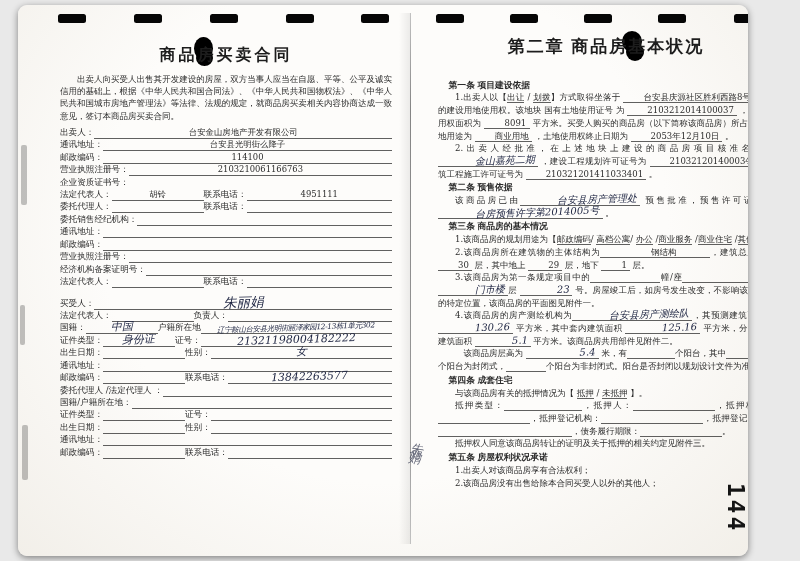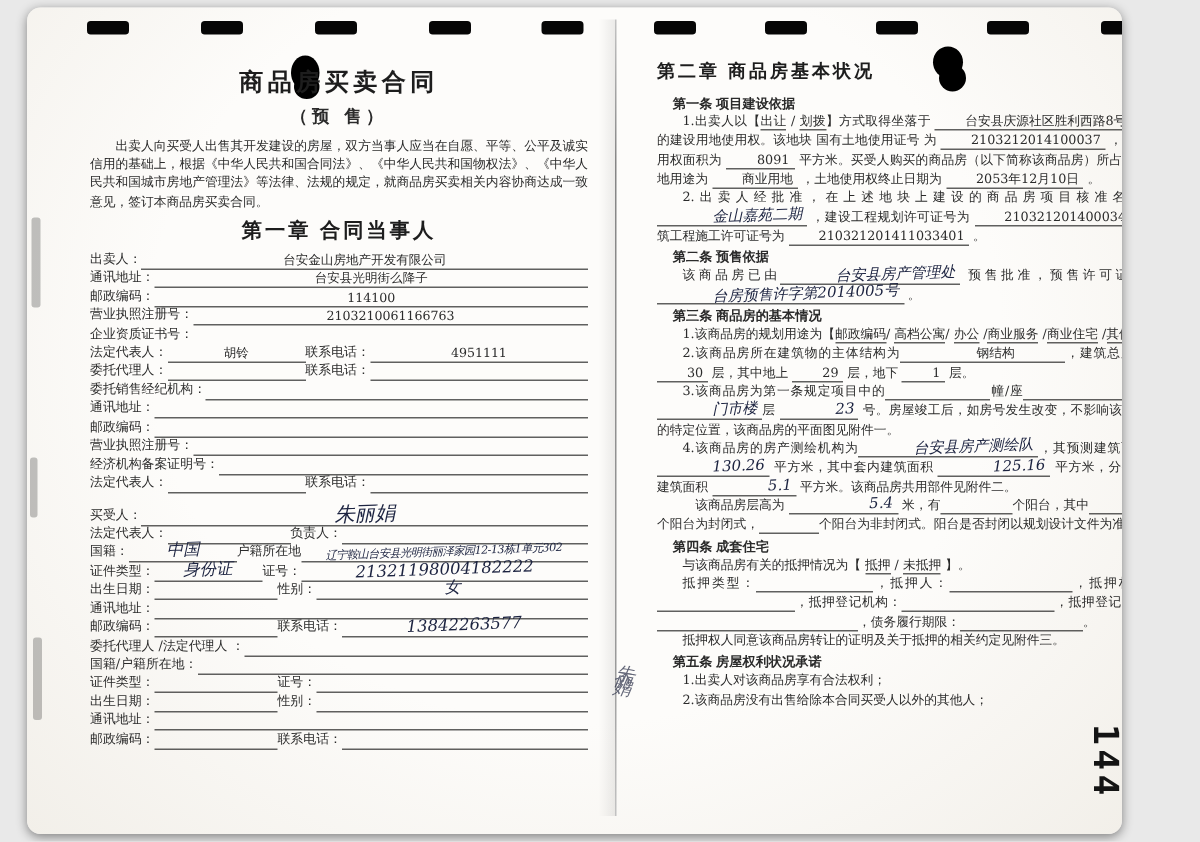--- a/index.html
+++ b/index.html
@@ -49,21 +49,21 @@
   .fill.fx{flex:none;}
   .val{font-size:8.4px;}
   .hwv{font-family:"DejaVu Serif",serif;font-style:italic;color:#1c2340;font-size:11px;
     display:inline-block;transform:rotate(-2deg);line-height:8px;white-space:nowrap;}
   .hwv.big{font-size:13.5px;}
   .hwv.small{font-size:7.5px;letter-spacing:-.4px;}
   .footnote{font-size:8.6px;margin-top:4px;}
 
   
   .rp{position:absolute;left:420px;top:36px;width:336px;font-size:8.5px;line-height:12.7px;}
-  .rp-title{font-size:12px;font-weight:bold;letter-spacing:2px;margin-bottom:9px;
+  .rp-title{text-align:center;font-size:17px;font-weight:bold;letter-spacing:2px;margin-bottom:25px;
     font-family:"Liberation Sans","DejaVu Sans",sans-serif;color:#1d1d1d;}
   .rh{font-weight:bold;text-indent:1.2em;margin-top:1px;font-size:8.8px;
     font-family:"Liberation Sans","DejaVu Sans",sans-serif;}
   .rpara{text-align:justify;text-indent:2em;}
   .rpara.ind3{text-indent:3em;}
   .ifill{display:inline-block;border-bottom:1px solid rgba(0,0,0,.62);text-align:center;
     padding:0 3px;line-height:9px;vertical-align:baseline;}
   .opt{border-bottom:1px solid rgba(0,0,0,.62);}
   .ifill .hwv{font-size:10px;line-height:8px;}
 
@@ -97,23 +97,21 @@
 
   <div class="gutter-shade"></div>
   <div class="gutter"></div>
   <div class="edge-right"></div>
   <div class="smudge sm1"></div>
   <div class="smudge sm2"></div>
   <div class="smudge sm3"></div>
 
   <div class="lp">
     <div class="lp-title">商品房买卖合同</div>
-    <div class="lp-sub">（预  售）</div>
     <div class="lp-intro">出卖人向买受人出售其开发建设的房屋，双方当事人应当在自愿、平等、公平及诚实信用的基础上，根据《中华人民共和国合同法》、《中华人民共和国物权法》、《中华人民共和国城市房地产管理法》等法律、法规的规定，就商品房买卖相关内容协商达成一致意见，签订本商品房买卖合同。</div>
-    <div class="lp-sec">第一章  合同当事人</div>
     <div class="rows">
         <div class="row">
           <span class="lbl">出卖人：</span>
           <span class="fill"><span class="val">台安金山房地产开发有限公司</span></span>
         </div>
         <div class="row">
           <span class="lbl">通讯地址：</span>
           <span class="fill"><span class="val">台安县光明街么降子</span></span>
         </div>
         <div class="row">

